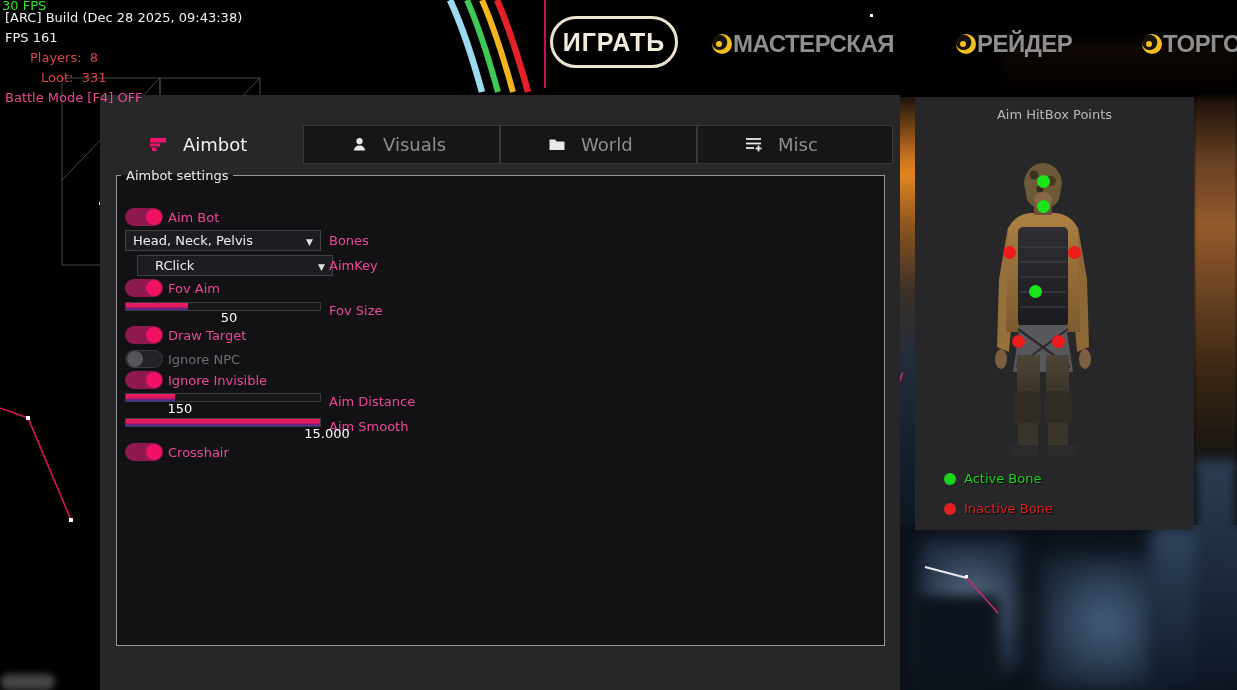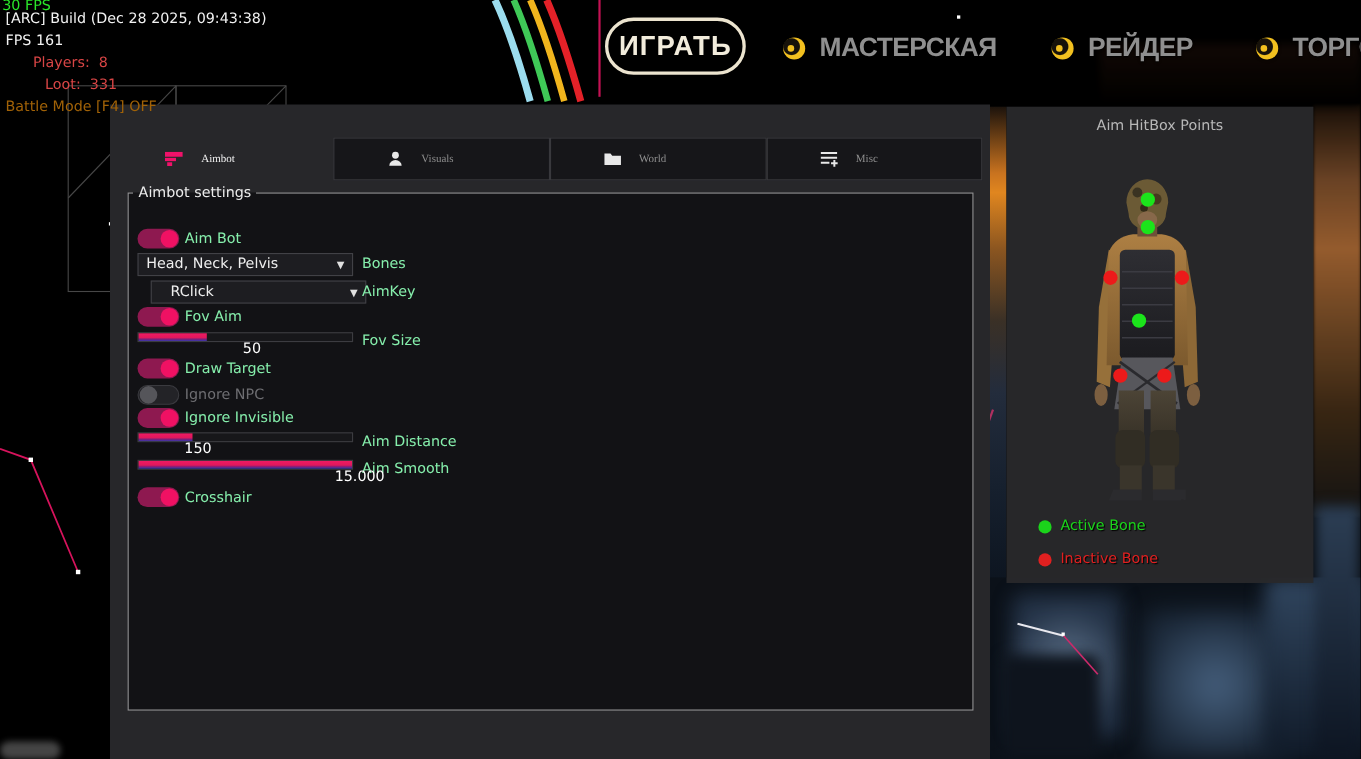--- a/index.html
+++ b/index.html
@@ -23,41 +23,41 @@
   .white-sq{position:absolute;width:3px;height:3px;background:#fff;}
   .pink-tick{left:899px;top:372px;width:2px;height:16px;background:#b03060;transform:rotate(20deg);}
 
   
   .hud{position:absolute;left:5px;font-size:13px;white-space:pre;z-index:6;}
 
   
   .play-btn{position:absolute;left:550px;top:16px;width:128px;height:52px;border:3px solid #ece4cf;
     border-radius:28px;box-sizing:border-box;display:flex;align-items:center;justify-content:center;
     font-family:"Liberation Sans",sans-serif;font-weight:bold;font-size:25px;letter-spacing:1px;color:#f2ecdc;z-index:6;}
-  .menu-item{position:absolute;top:30px;display:flex;align-items:center;gap:13px;z-index:6;}
+  .menu-item{position:absolute;top:30px;display:flex;align-items:center;gap:1px;z-index:6;}
   .menu-item .mlabel{font-family:"Liberation Sans",sans-serif;font-weight:bold;font-size:24px;
     letter-spacing:-.5px;color:#8f8f8f;text-shadow:0 1px 2px #000;white-space:nowrap;}
   .coin{width:20px;height:20px;border-radius:50%;position:relative;flex:0 0 auto;
     background:radial-gradient(circle at 38% 42%,#17120a 0 42%,#f2c01f 48% 78%,#a87d0c 85% 100%);
     box-shadow:0 0 3px rgba(0,0,0,.8);}
   .coin::after{content:"";position:absolute;left:4px;top:7px;width:6px;height:6px;border-radius:50%;background:#f2c01f;}
 
   
   .panel{position:absolute;left:100px;top:95px;width:800px;height:595px;background:#27272a;z-index:5;}
   .tab{position:absolute;top:30px;height:39px;box-sizing:border-box;display:flex;align-items:center;}
   .tab.boxed{background:#161619;border:1px solid #39393d;}
   .tab .ticon{margin-right:16px;display:inline-flex;}
-  .tab .tlabel{font-size:10px;color:#8e8e8e;font-family:Liberation Serif, serif;}
+  .tab .tlabel{font-size:18px;color:#8e8e8e;}
   .tab.active .tlabel{color:#f0f0f0;}
 
   fieldset.groupbox{position:absolute;left:16px;top:73px;width:769px;height:478px;box-sizing:border-box;
     margin:0;padding:0;border:1px solid #969698;background:#121215;}
   fieldset.groupbox legend{font-size:13px;color:#ececec;padding:0 5px;margin-left:4px;}
 
-  .ctl-label{position:absolute;font-size:13px;color:#86efac;white-space:nowrap;}
+  .ctl-label{position:absolute;font-size:13px;color:#ec4899;white-space:nowrap;}
   .ctl-label.muted{color:#6e6e72;}
 
   .toggle{position:absolute;width:38px;height:18px;border-radius:9px;box-sizing:border-box;}
   .toggle .knob{position:absolute;top:1px;width:16px;height:16px;border-radius:50%;}
   .toggle[data-state="on"]{background:#8e1950;}
   .toggle[data-state="on"] .knob{right:1px;background:#f01163;}
   .toggle[data-state="off"]{background:#232327;border:1px solid #3a3a3f;}
   .toggle[data-state="off"] .knob{left:1px;top:0;background:#55555a;}
 
   .dropdown{position:absolute;width:196px;height:21px;box-sizing:border-box;background:#1d1d21;
@@ -123,21 +123,21 @@
   <div class="bg-el pink-tick"></div>
   <div class="bg-el gray-streak"></div>
   <div class="white-sq" style="left:99px;top:202px;"></div>
   <div class="white-sq" style="left:870px;top:14px;"></div>
 
   <div class="hud" style="left:2px;top:-2px;color:#2ae62a;">30 FPS</div>
   <div class="hud" style="top:10px;color:#f2f2f2;">[ARC] Build (Dec 28 2025, 09:43:38)</div>
   <div class="hud" style="top:30px;color:#f2f2f2;">FPS 161</div>
   <div class="hud" style="top:50px;color:#d84545;margin-left:25px;">Players:  8</div>
   <div class="hud" style="top:70px;color:#d84545;margin-left:36px;">Loot:  331</div>
-  <div class="hud" style="top:90px;color:#a16207;text-align:center;">Battle Mode [F4] OFF</div>
+  <div class="hud" style="top:90px;color:#ec4899;text-align:center;">Battle Mode [F4] OFF</div>
 
   <div class="play-btn">ИГРАТЬ</div>
   <div class="menu-item" style="left:712px;">
     <span class="coin"></span>
     <span class="mlabel">МАСТЕРСКАЯ</span>
   </div>
   <div class="menu-item" style="left:956px;">
     <span class="coin"></span>
     <span class="mlabel">РЕЙДЕР</span>
   </div>

